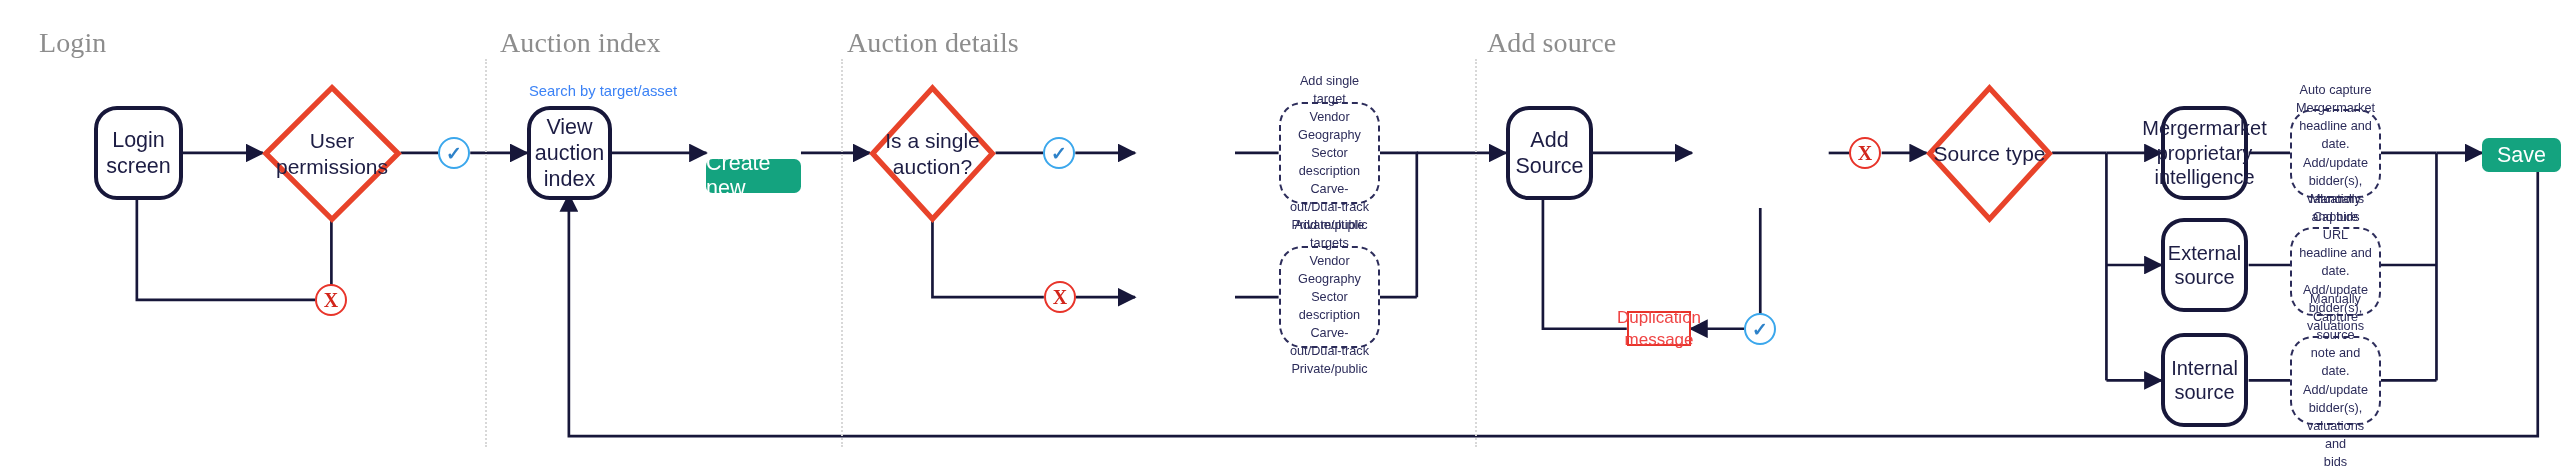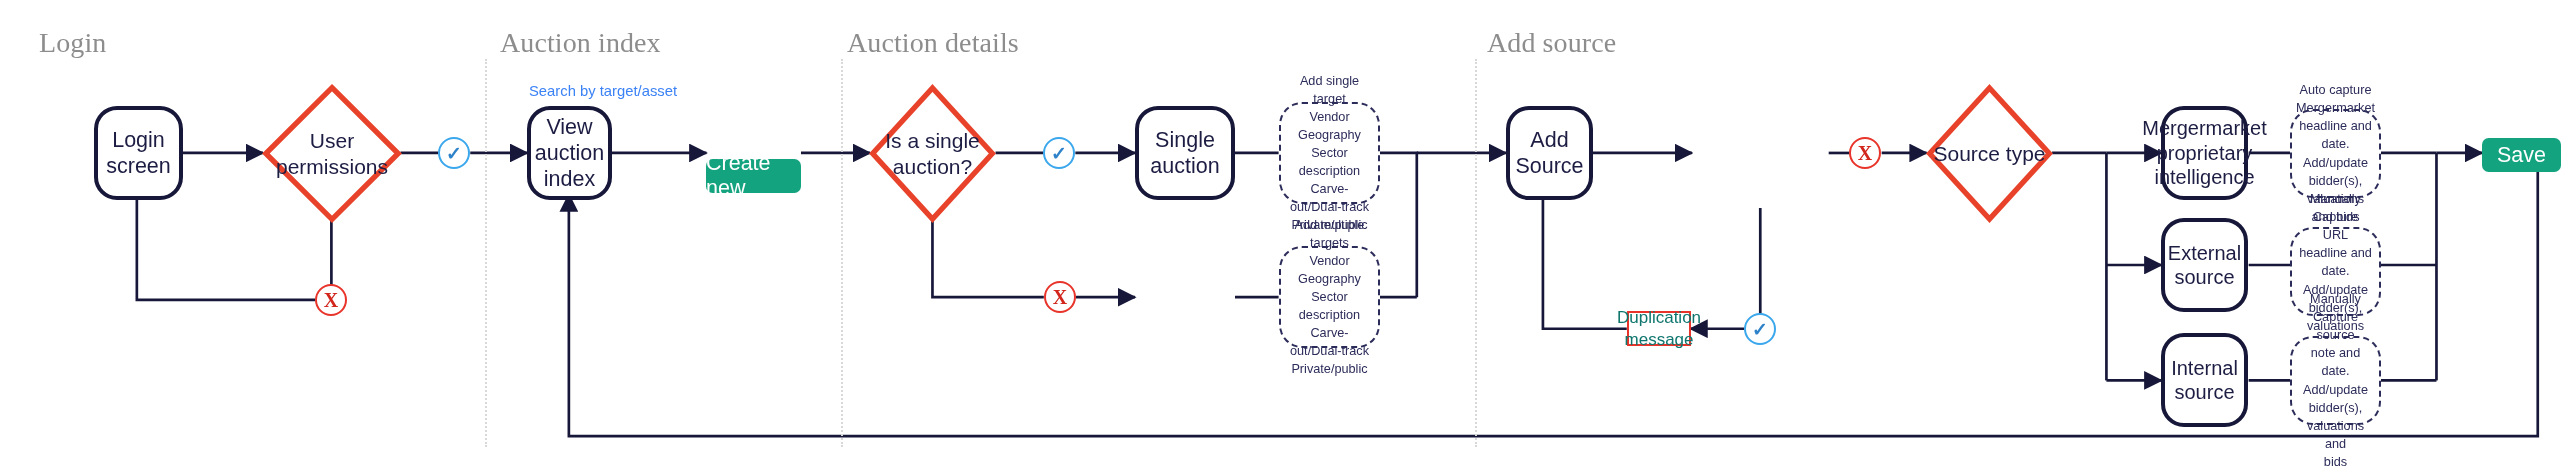--- a/index.html
+++ b/index.html
@@ -106,21 +106,21 @@
   
   .alert-box {
     position: absolute;
     border: 2.7px solid #e8342a;
     background: #ffffff;
     box-sizing: border-box;
     display: flex;
     align-items: center;
     justify-content: center;
     text-align: center;
-    color: #0f766e;
+    color: #ef4444;
     font-size: 17px;
     line-height: 1.25;
   }
   
   .badge {
     position: absolute;
     border-radius: 50%;
     background: #ffffff;
     box-sizing: border-box;
     display: flex;
@@ -256,21 +256,20 @@
       <polygon points="93.5,4 183,102 93.5,200 4,102" fill="#ffffff" stroke="#e8432a" stroke-width="8" stroke-linejoin="miter"></polygon>
     </svg>
     <div class="diamond-label" style="white-space:pre-line;">Is a single
 auction?</div>
   </div>
 
   <div class="badge yes" style="left:1043px; top:137px; width:32px; height:32px;">✓</div>
 
   <div class="badge no" style="left:1044px; top:281px; width:32px; height:32px;">X</div>
 
-  <div class="node" style="left: 1135px; top: 106px; width: 100px; height: 94px; white-space: pre-line;">Single auction</div>
 
 
   <div class="dashed-note" style="left: 1279px; top: 102px; width: 101px; height: 102px; white-space: pre-line;">Add single target
 Vendor
 Geography
 Sector
 description
 Carve-out/Dual-track
 Private/public</div>
 

